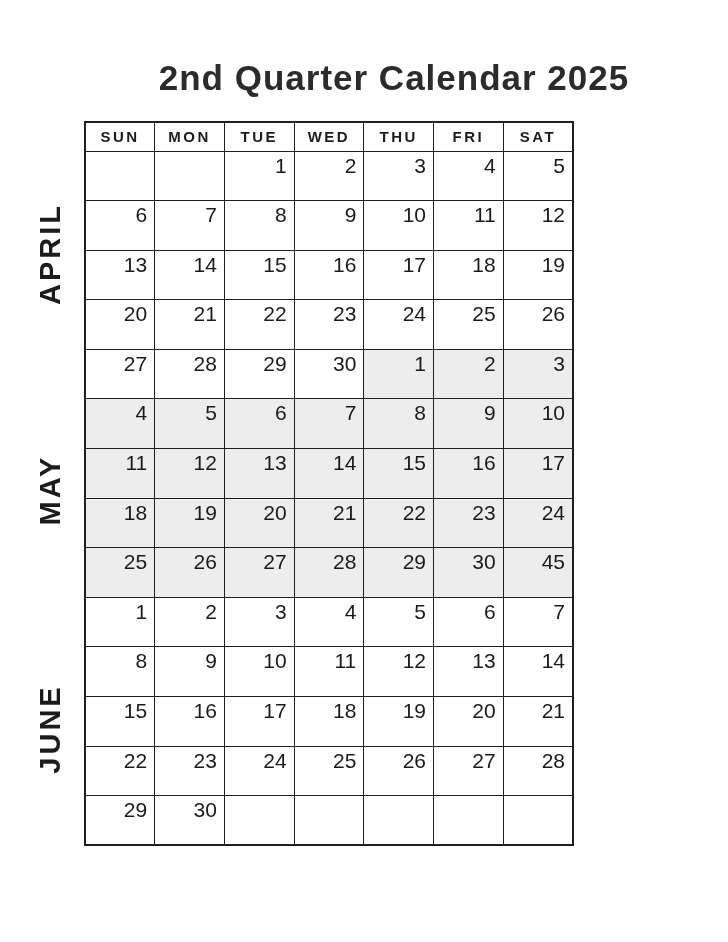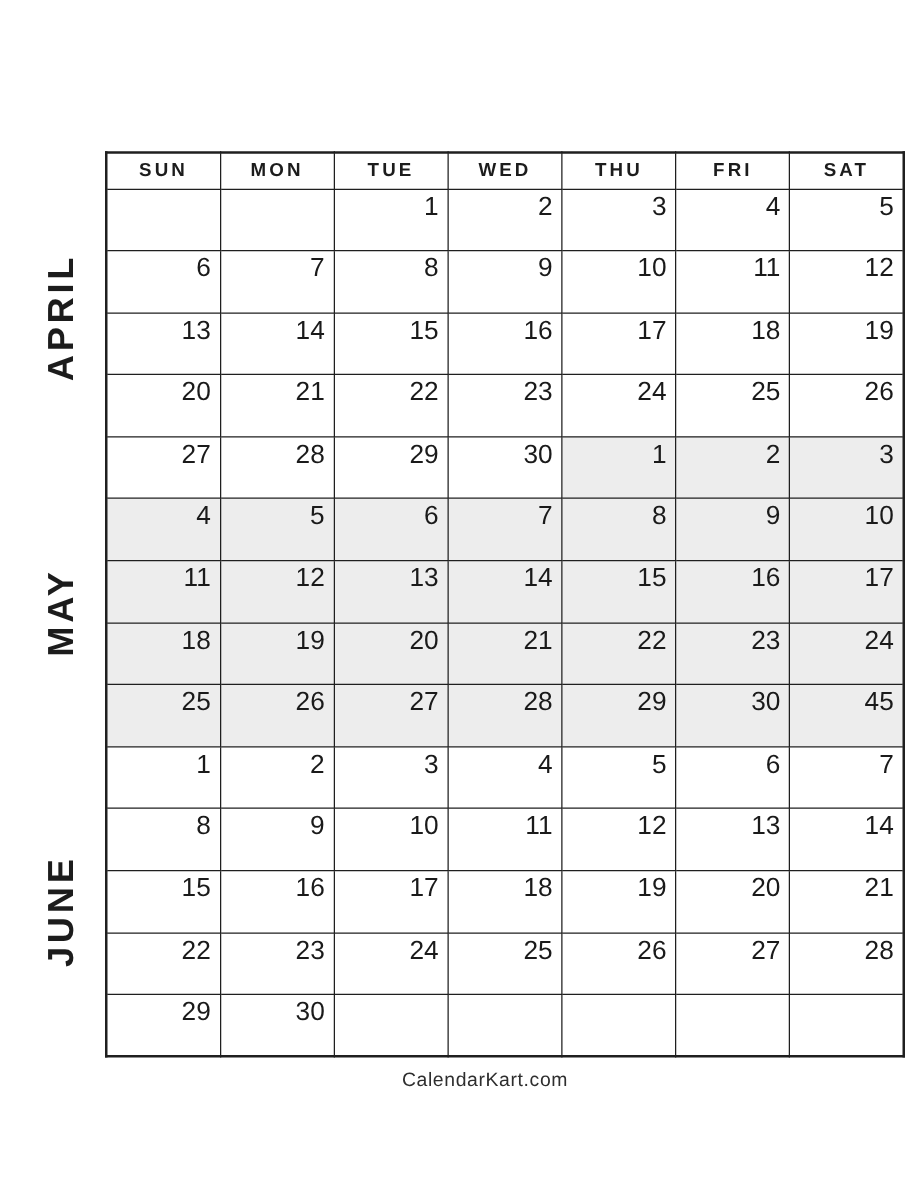--- a/index.html
+++ b/index.html
@@ -35,21 +35,21 @@
     color: #1c1c1c;
     white-space: nowrap;
   }
   .month-label.april { top: 254px; }
   .month-label.may   { top: 490px; }
   .month-label.june  { top: 729px; }
   table.calendar {
     position: absolute;
     top: 121px;
     left: 84px;
-    width: 640px;
+    width: 490px;
     border-collapse: collapse;
     table-layout: fixed;
     border: 2.5px solid #1f1f1f;
   }
   table.calendar th {
     height: 29px;
     border: 1.6px solid #1f1f1f;
     font-size: 15px;
     font-weight: bold;
     letter-spacing: 2.5px;
@@ -79,20 +79,21 @@
     font-size: 15.5px;
     color: #2e2e2e;
     letter-spacing: 0.5px;
   }
 </style>
 </head>
 <body>
 
 <div class="page">
 
+  <h1 class="title">2nd Quarter Calendar 2025</h1>
 
   <div class="month-label april">APRIL</div>
   <div class="month-label may">MAY</div>
   <div class="month-label june">JUNE</div>
 
   <table class="calendar">
     <thead>
       <tr>
         <th>SUN</th>
         <th>MON</th>
@@ -226,15 +227,14 @@
           <td>30</td>
           <td></td>
           <td></td>
           <td></td>
           <td></td>
           <td></td>
         </tr>
       </tbody>
   </table>
 
-  <div class="footer">CalendarKart.com</div>
 
 </div>
 
 </body></html>

